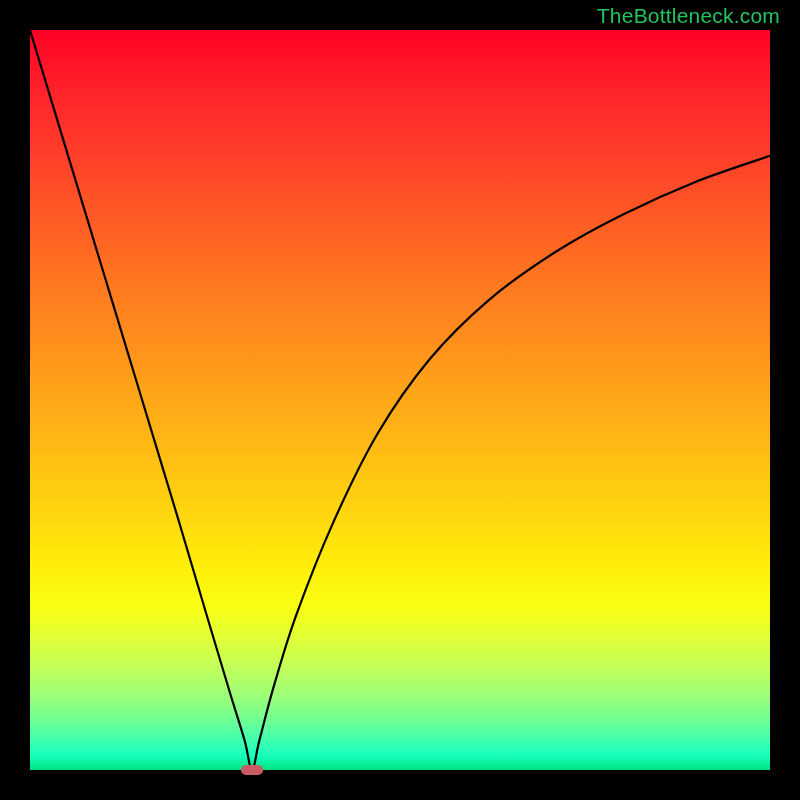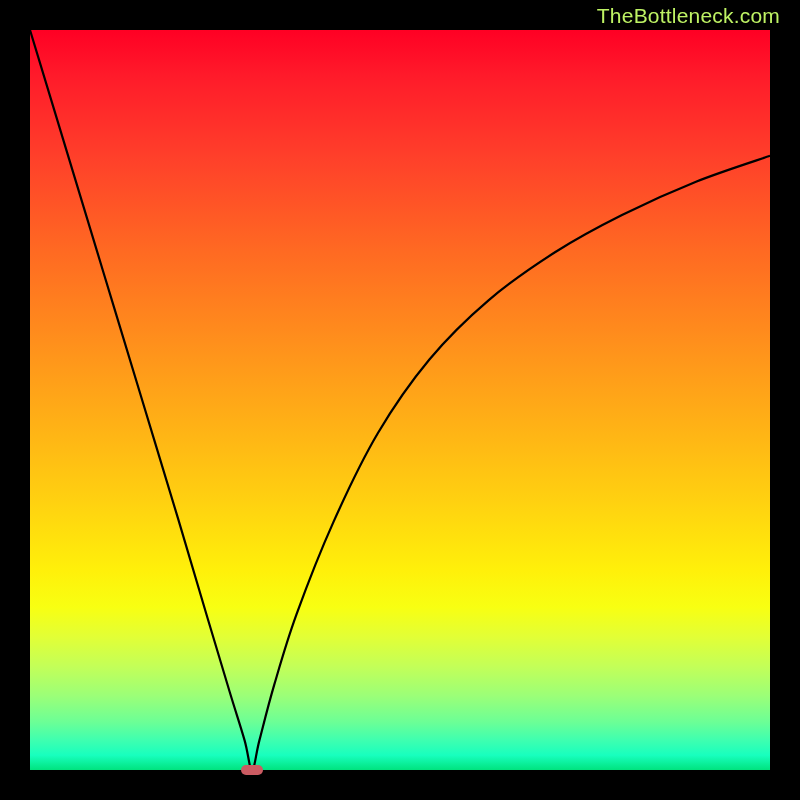--- a/index.html
+++ b/index.html
@@ -39,21 +39,21 @@
       #6cff96 93.5%,
       #3effb0 96%,
       #18ffbe 98%,
       #00e37e 100%
     );
   }
   .watermark {
     position: absolute;
     top: 4px;
     right: 20px;
-    color: #bef264;
+    color: #22c55e;
     font-size: 21px;
     letter-spacing: 0.2px;
     font-weight: 500;
   }
   .marker {
     position: absolute;
     width: 22px;
     height: 10px;
     background: #cb5b62;
     border-radius: 5px;

